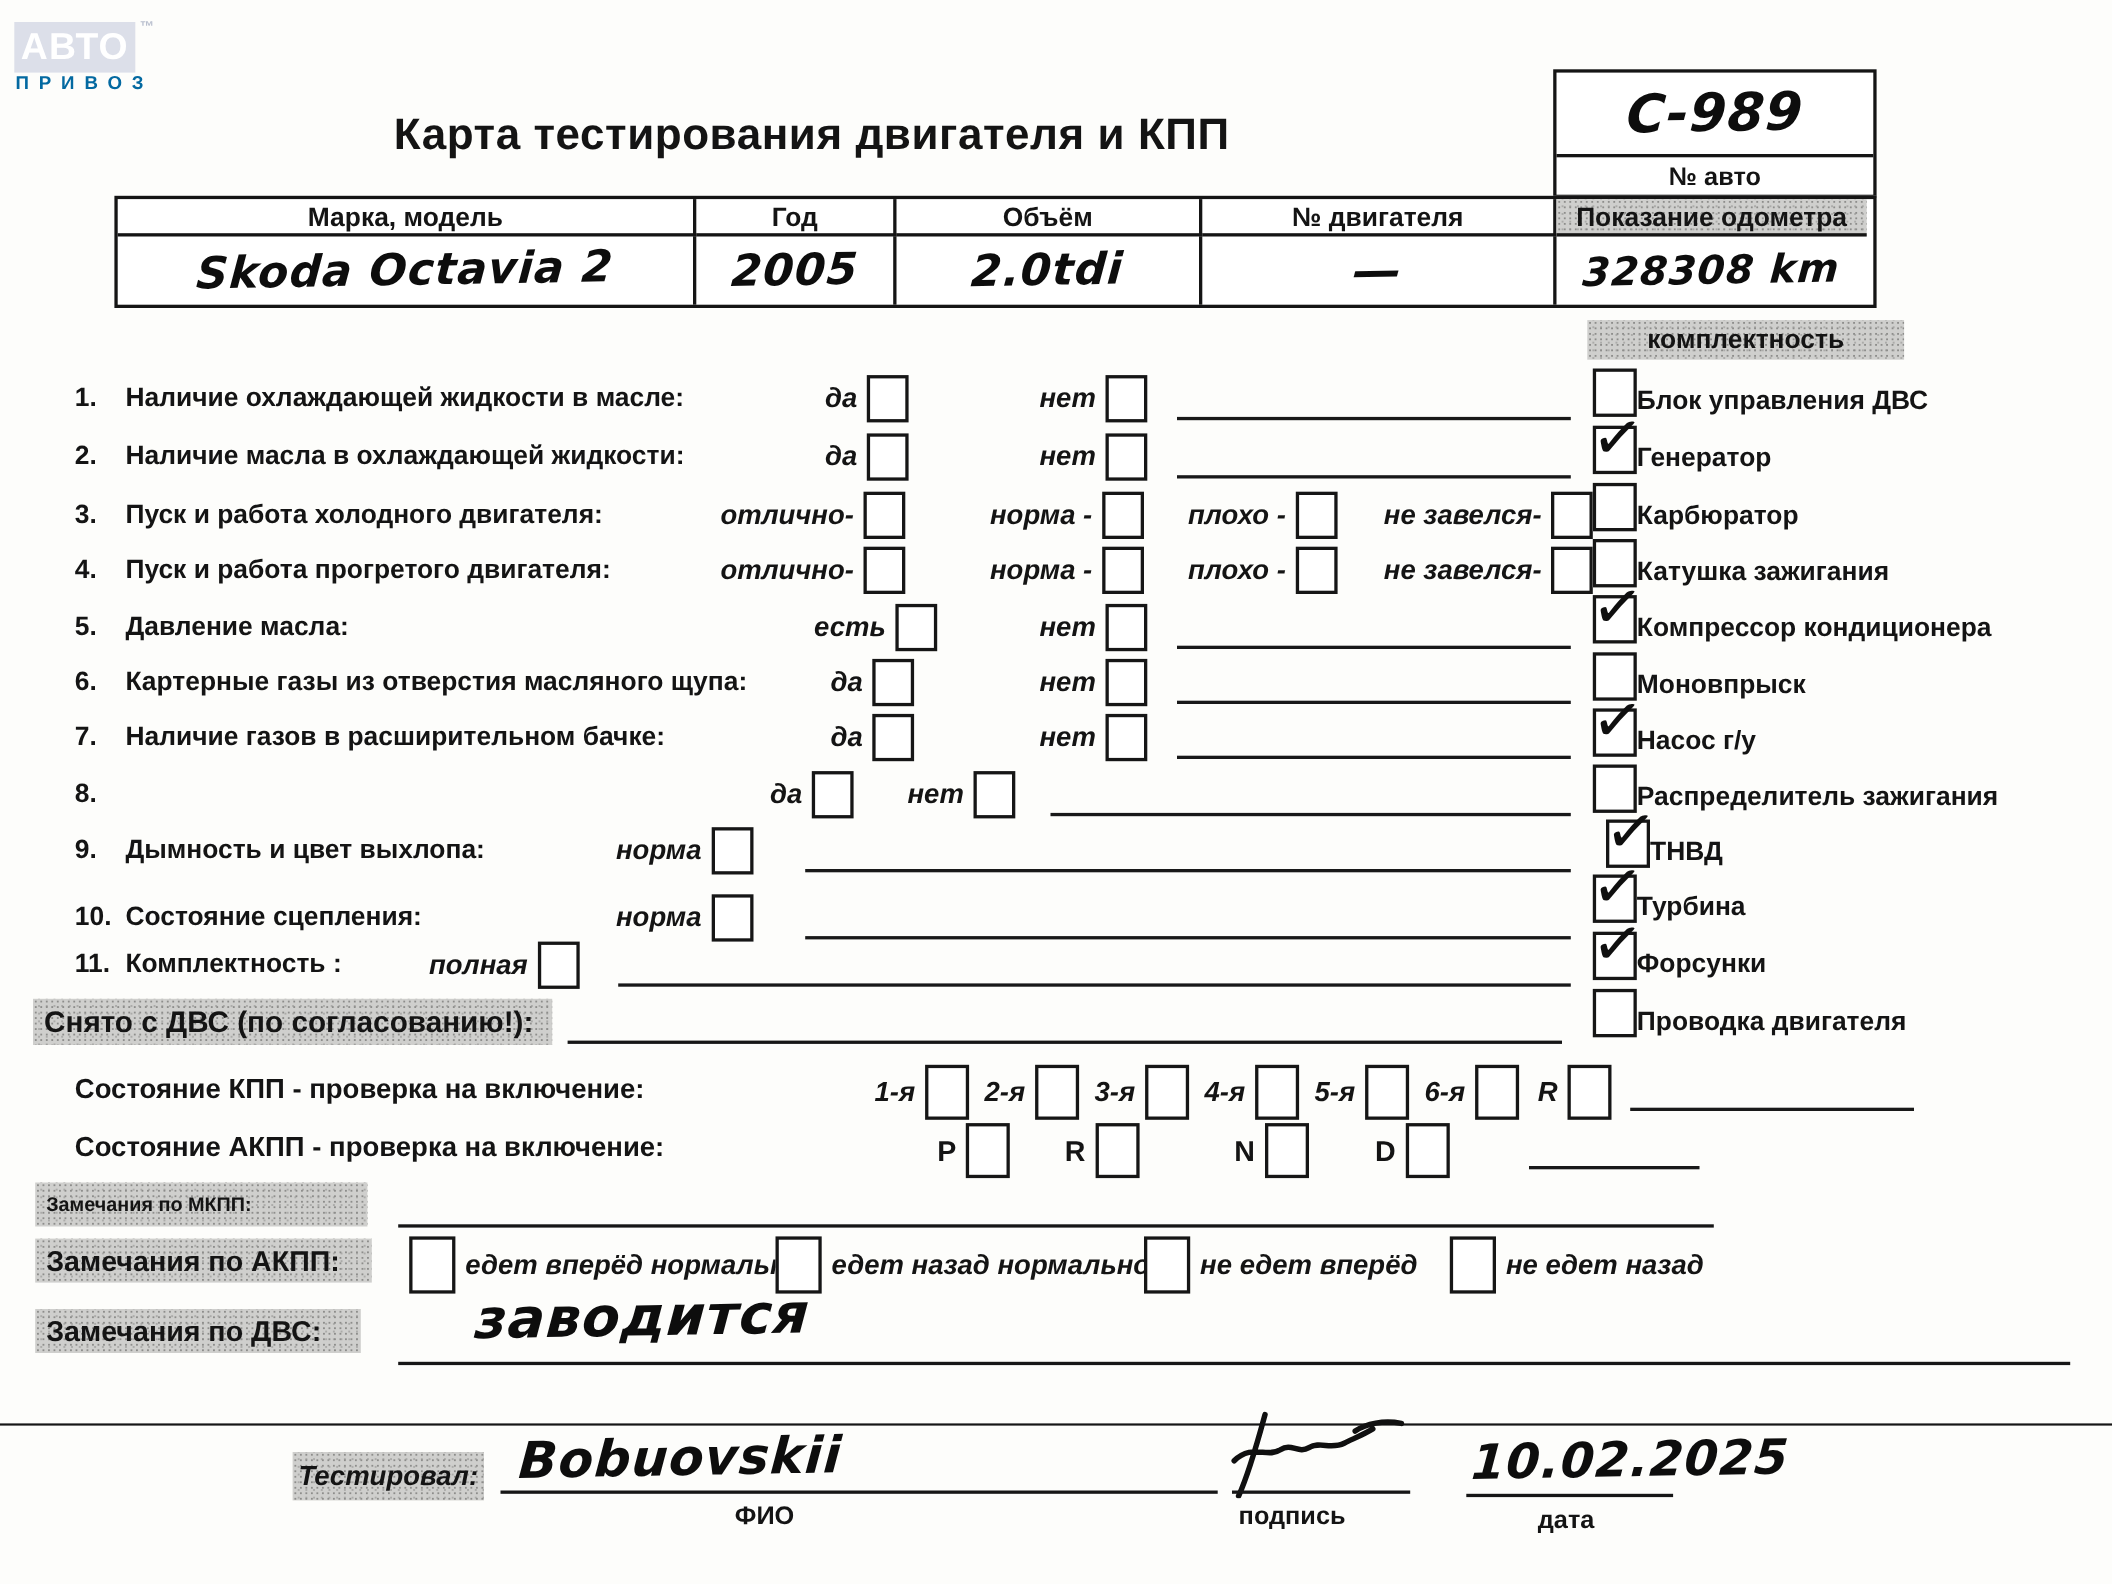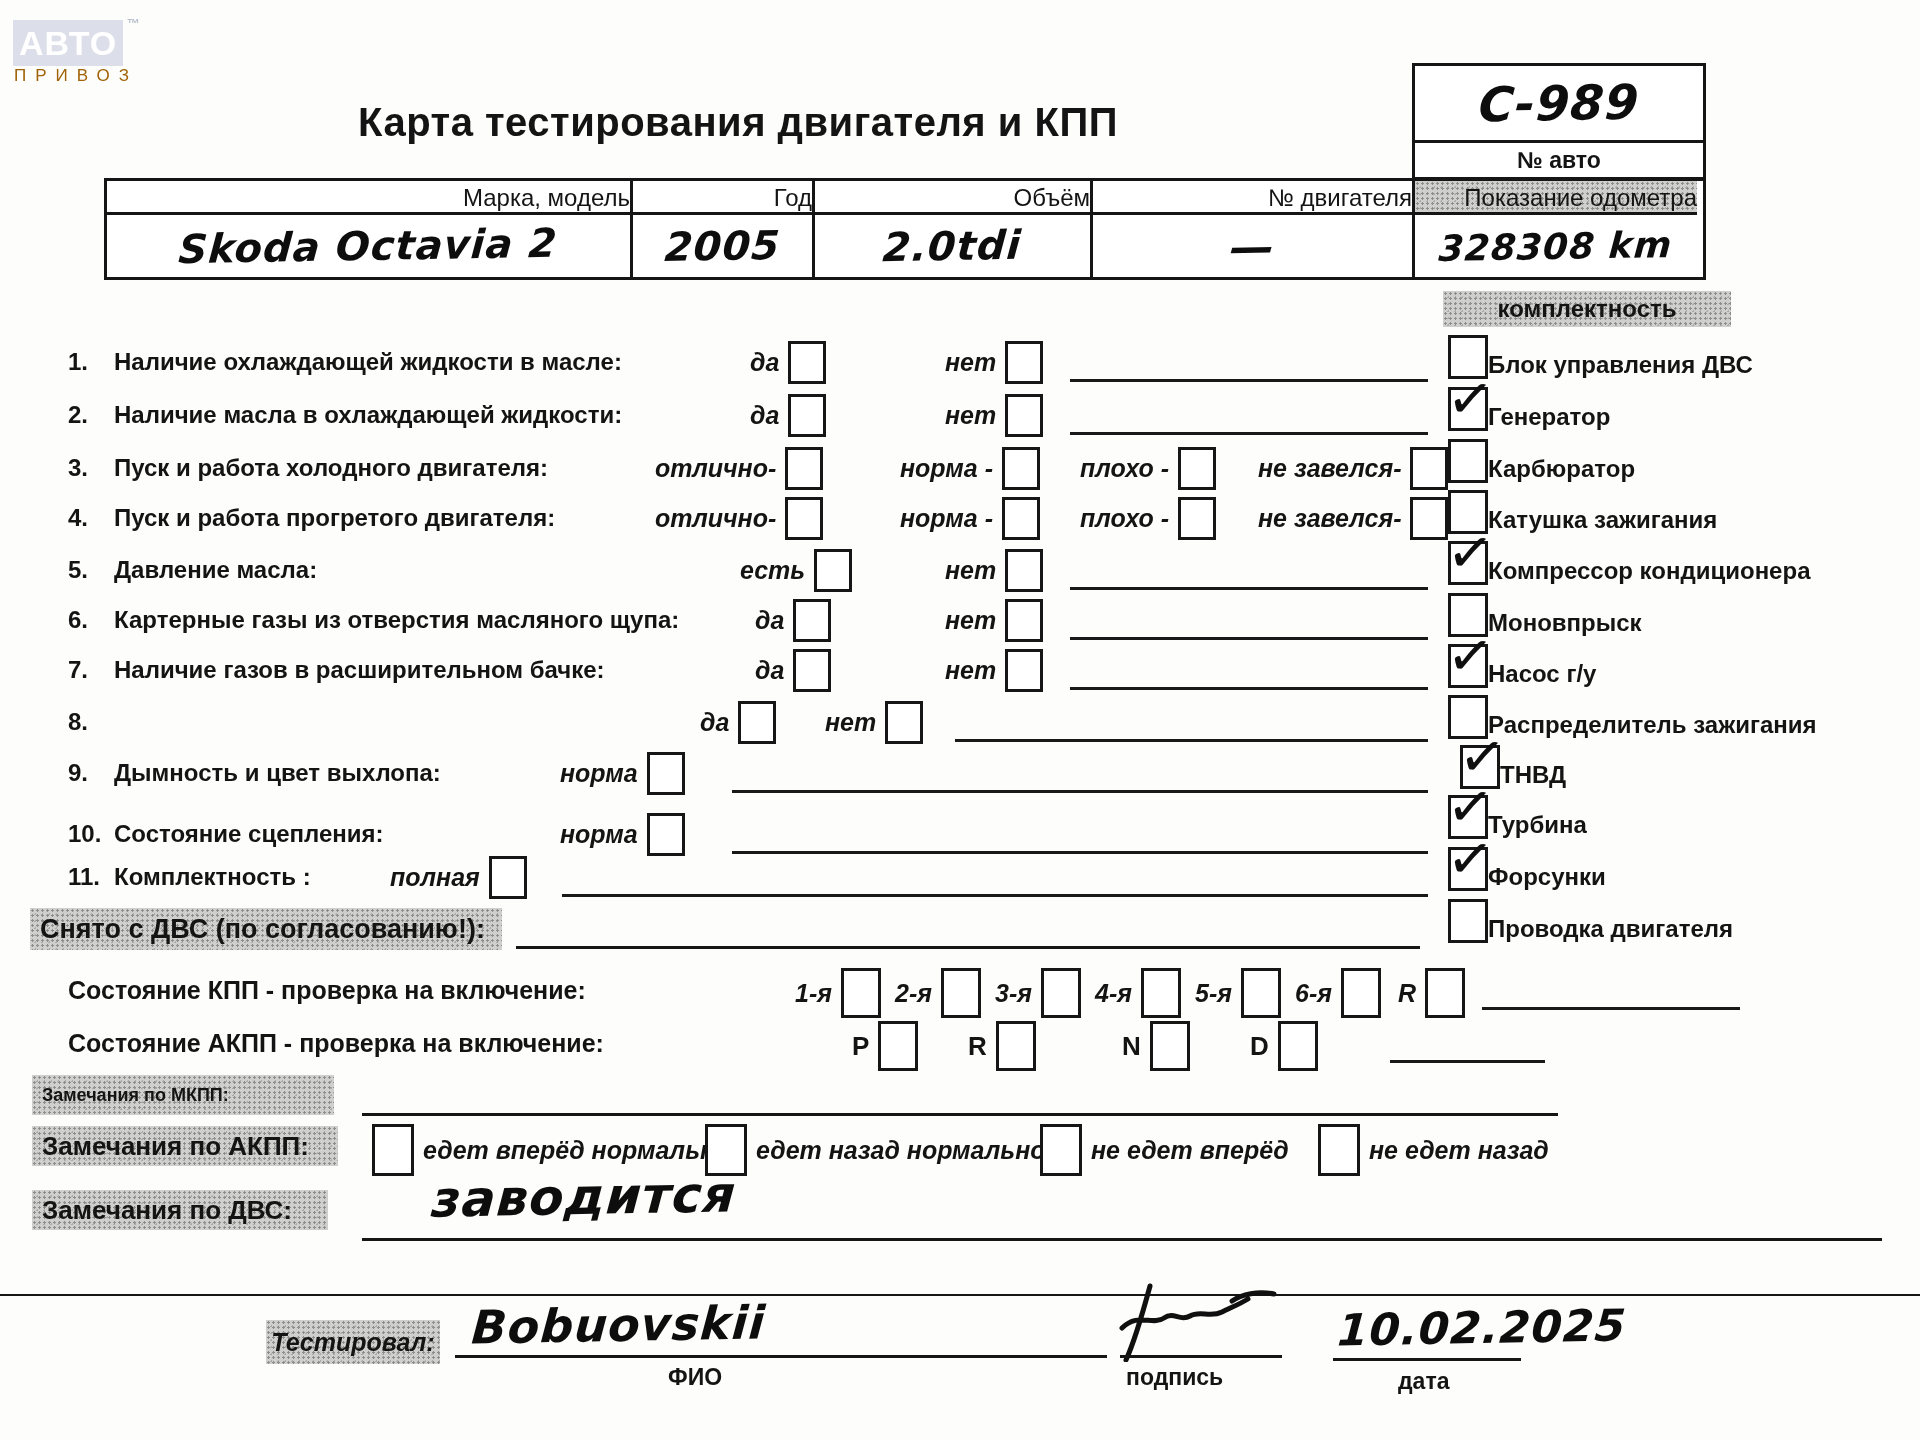--- a/index.html
+++ b/index.html
@@ -12,34 +12,34 @@
   .ht{
     background-color:#cfcfcd;
     background-image:radial-gradient(#8d8d8b 1.1px,transparent 1.1px),radial-gradient(#ababa9 1px,transparent 1px);
     background-size:5px 5px,7px 7px;background-position:0 0,2px 3px;
   }
   .abs{position:absolute;}
   
   .logo-box{position:absolute;left:13px;top:20px;width:110px;height:46px;background:#dcdfe9;
     color:#ffffff;font-weight:bold;font-size:34px;text-align:center;line-height:47px;letter-spacing:1px;}
   .logo-tm{position:absolute;left:127px;top:16px;font-size:13px;color:#b9bfce;font-weight:bold;}
-  .logo-sub{position:absolute;left:14px;top:66px;width:112px;color:#a16207;font-weight:normal;
+  .logo-sub{position:absolute;left:14px;top:66px;width:112px;color:#0369a1;font-weight:bold;
     font-size:17px;letter-spacing:9px;}
   
   .title{position:absolute;left:358px;top:100px;font-size:40px;font-weight:bold;letter-spacing:0.5px;}
   
   .auto-box{position:absolute;left:1412px;top:63px;width:288px;border:3px solid #151515;background:#fff;}
   .auto-box .val{height:74px;display:flex;align-items:center;justify-content:center;}
   .auto-box .lbl{height:34px;border-top:3px solid #151515;text-align:center;font-weight:bold;font-size:23px;line-height:34px;}
   
   .vtable{position:absolute;left:104px;top:178px;width:1596px;border:3px solid #151515;background:#fff;}
   .vrow{display:flex;}
   .vrow .cell{border-right:3px solid #151515;box-sizing:border-box;}
   .vrow .cell:last-child{border-right:none;}
-  .vhead .cell{height:34px;font-weight:normal;font-size:24px;text-align:right;line-height:34px;border-bottom:3px solid #151515;}
+  .vhead .cell{height:34px;font-weight:bold;font-size:24px;text-align:center;line-height:34px;border-bottom:3px solid #151515;}
   .vdata .cell{height:62px;display:flex;align-items:center;justify-content:center;}
   .c1{width:526px;}.c2{width:182px;}.c3{width:278px;}.c4{width:322px;}.c5{width:282px;}
   
   .hw{font-family:"DejaVu Sans",sans-serif;font-style:italic;font-weight:700;
     transform:skewX(-5deg) rotate(-1deg);letter-spacing:1px;color:#0d0d0d;white-space:nowrap;}
   
   .crow{position:absolute;left:0;width:1920px;height:48px;}
   .cnum{position:absolute;left:68px;width:44px;line-height:48px;font-weight:bold;font-size:24px;}
   .clbl{position:absolute;left:114px;line-height:48px;font-weight:bold;font-size:24px;white-space:nowrap;}
   .opt{position:absolute;top:3px;display:flex;align-items:center;gap:9px;}

